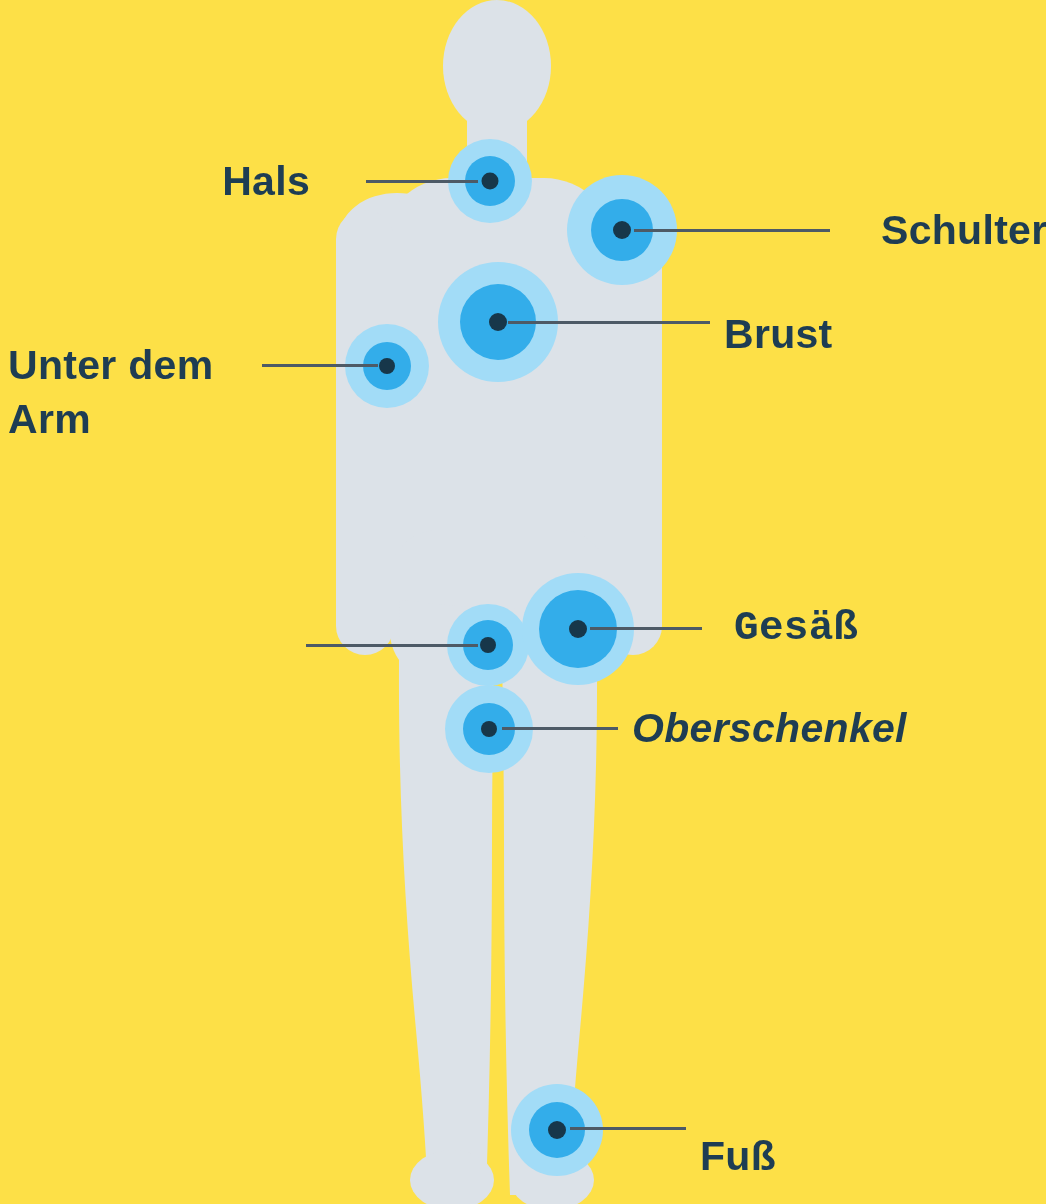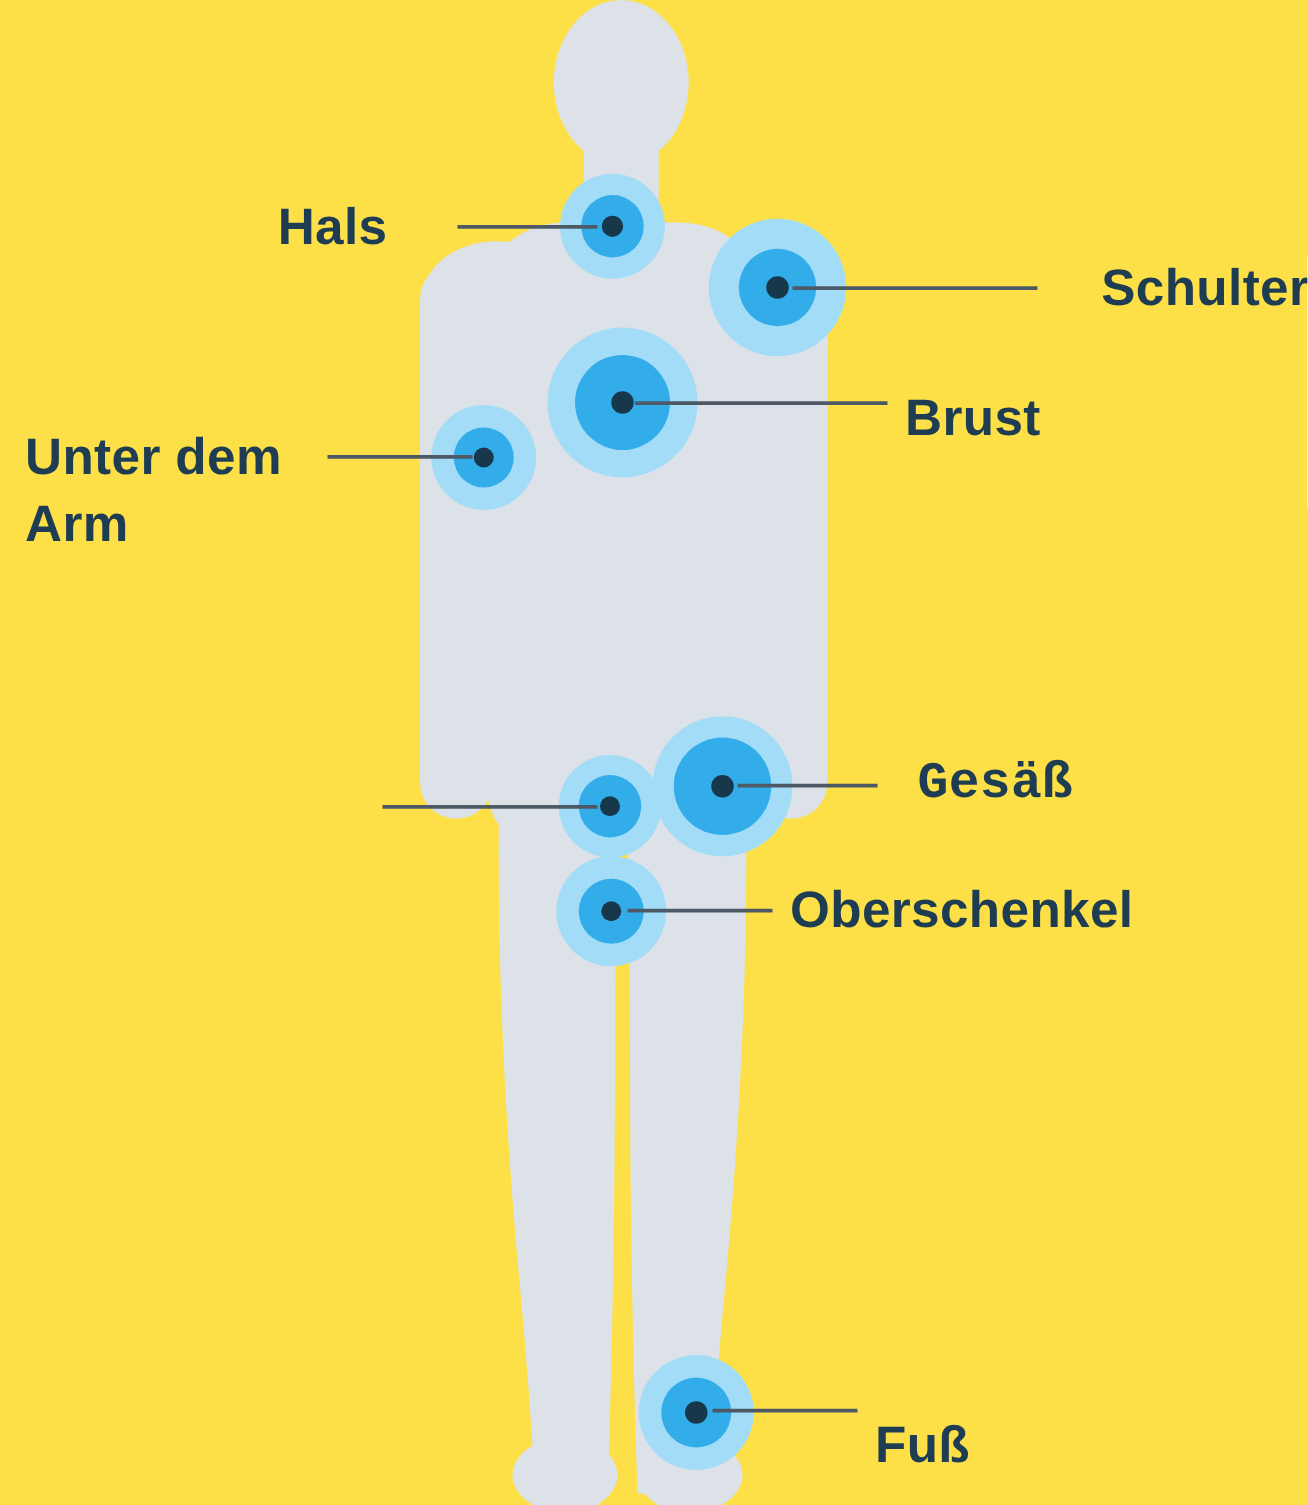--- a/index.html
+++ b/index.html
@@ -54,21 +54,20 @@
     color: #1e3d53;
     letter-spacing: 0.3px;
     white-space: nowrap;
     line-height: 1.32;
   }
   .label.align-right { text-align: right; }
   .label.wrap {
     white-space: normal;
     width: 272px;
     text-align: left;
-    margin-left: 12px;
   }
 </style>
 </head>
 <body>
 
 <div class="canvas">
 
   <svg class="body-svg" viewBox="0 0 1046 1204" aria-hidden="true">
     <g fill="#dce2e8">
 
@@ -157,17 +156,17 @@
 
   <div class="label" style="left:845px; top:230px;margin-left:36px;">Schulter</div>
 
   <div class="label" style="left:724px; top:322px;margin-top:12px;">Brust</div>
 
   <div class="label wrap" style="left:8px; top:392px;">Unter dem Arm</div>
 
 
   <div class="label" style="left:734px; top:628px;font-family:Liberation Mono, monospace;">Gesäß</div>
 
-  <div class="label" style="left:632px; top:728px;">Oberschenkel</div>
+  <div class="label" style="left:632px; top:728px;font-style:italic;">Oberschenkel</div>
 
   <div class="label" style="left:700px; top:1156px;">Fuß</div>
 
 </div>
 
 </body></html>

